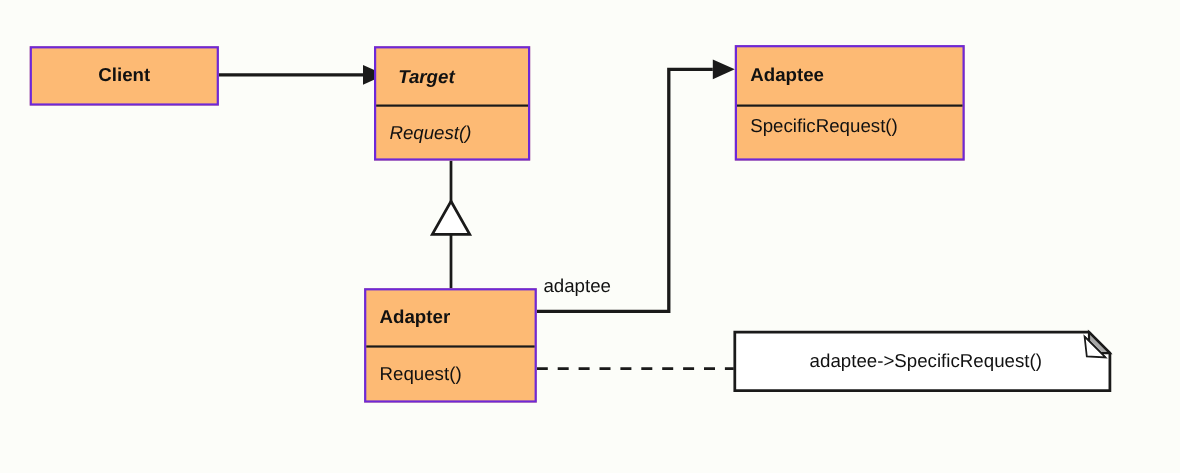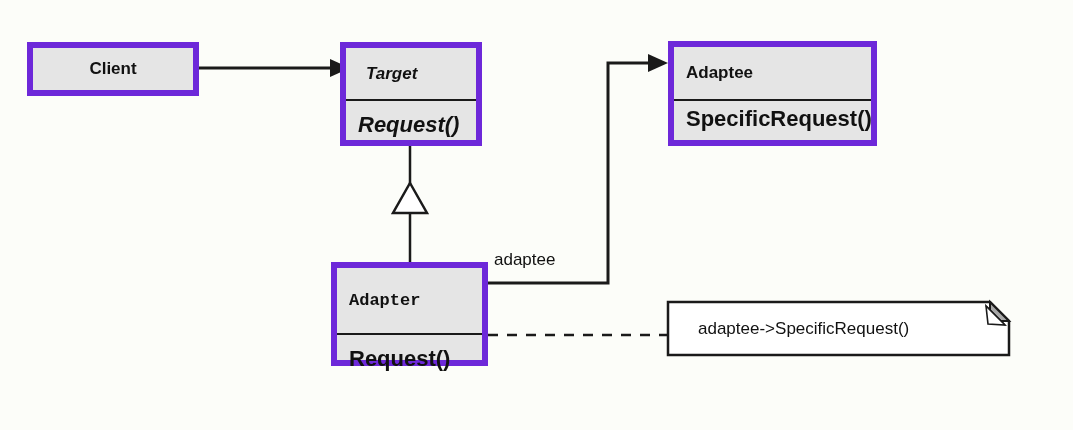--- a/index.html
+++ b/index.html
@@ -23,42 +23,42 @@
   svg#diagram-svg {
     position: absolute;
     left: 0;
     top: 0;
     width: 1073px;
     height: 430px;
   }
   .uml-box {
     position: absolute;
     box-sizing: border-box;
-    border: 6px solid #6d28d9;
-    background: #e5e5e5;
+    border: 2px solid #6d28d9;
+    background: #fdba74;
   }
   .uml-cell {
     box-sizing: border-box;
     display: flex;
     align-items: center;
     padding-left: 12px;
     color: #111111;
     white-space: nowrap;
     overflow: hidden;
   }
   .cell-divider {
     border-top: 2px solid #1a1a1a;
   }
   .name-cell {
     font-weight: bold;
     font-size: 17px;
   }
   .op-cell {
-    font-weight: bold;
-    font-size: 22px;
+    font-weight: normal;
+    font-size: 17px;
   }
   .italic {
     font-style: italic;
   }
   .centered {
     justify-content: center;
     padding-left: 0;
   }
 
   
@@ -92,27 +92,27 @@
   #box-adaptee .name-cell { height: 52px; }
   #box-adaptee .op-cell   { height: 37px; }
 
   
   #box-adapter {
     left: 331px;
     top: 262px;
     width: 157px;
     height: 104px;
   }
-  #box-adapter .name-cell { height: 65px; font-family: Liberation Mono, monospace; }
+  #box-adapter .name-cell { height: 50px; }
   #box-adapter .op-cell   { height: 50px; }
 
   
   #note-box {
     position: absolute;
-    left: 667px;
+    left: 705px;
     top: 301px;
     width: 343px;
     height: 55px;
   }
   #note-text {
     position: absolute;
     left: 0;
     top: 0;
     right: 0;
     bottom: 0;

